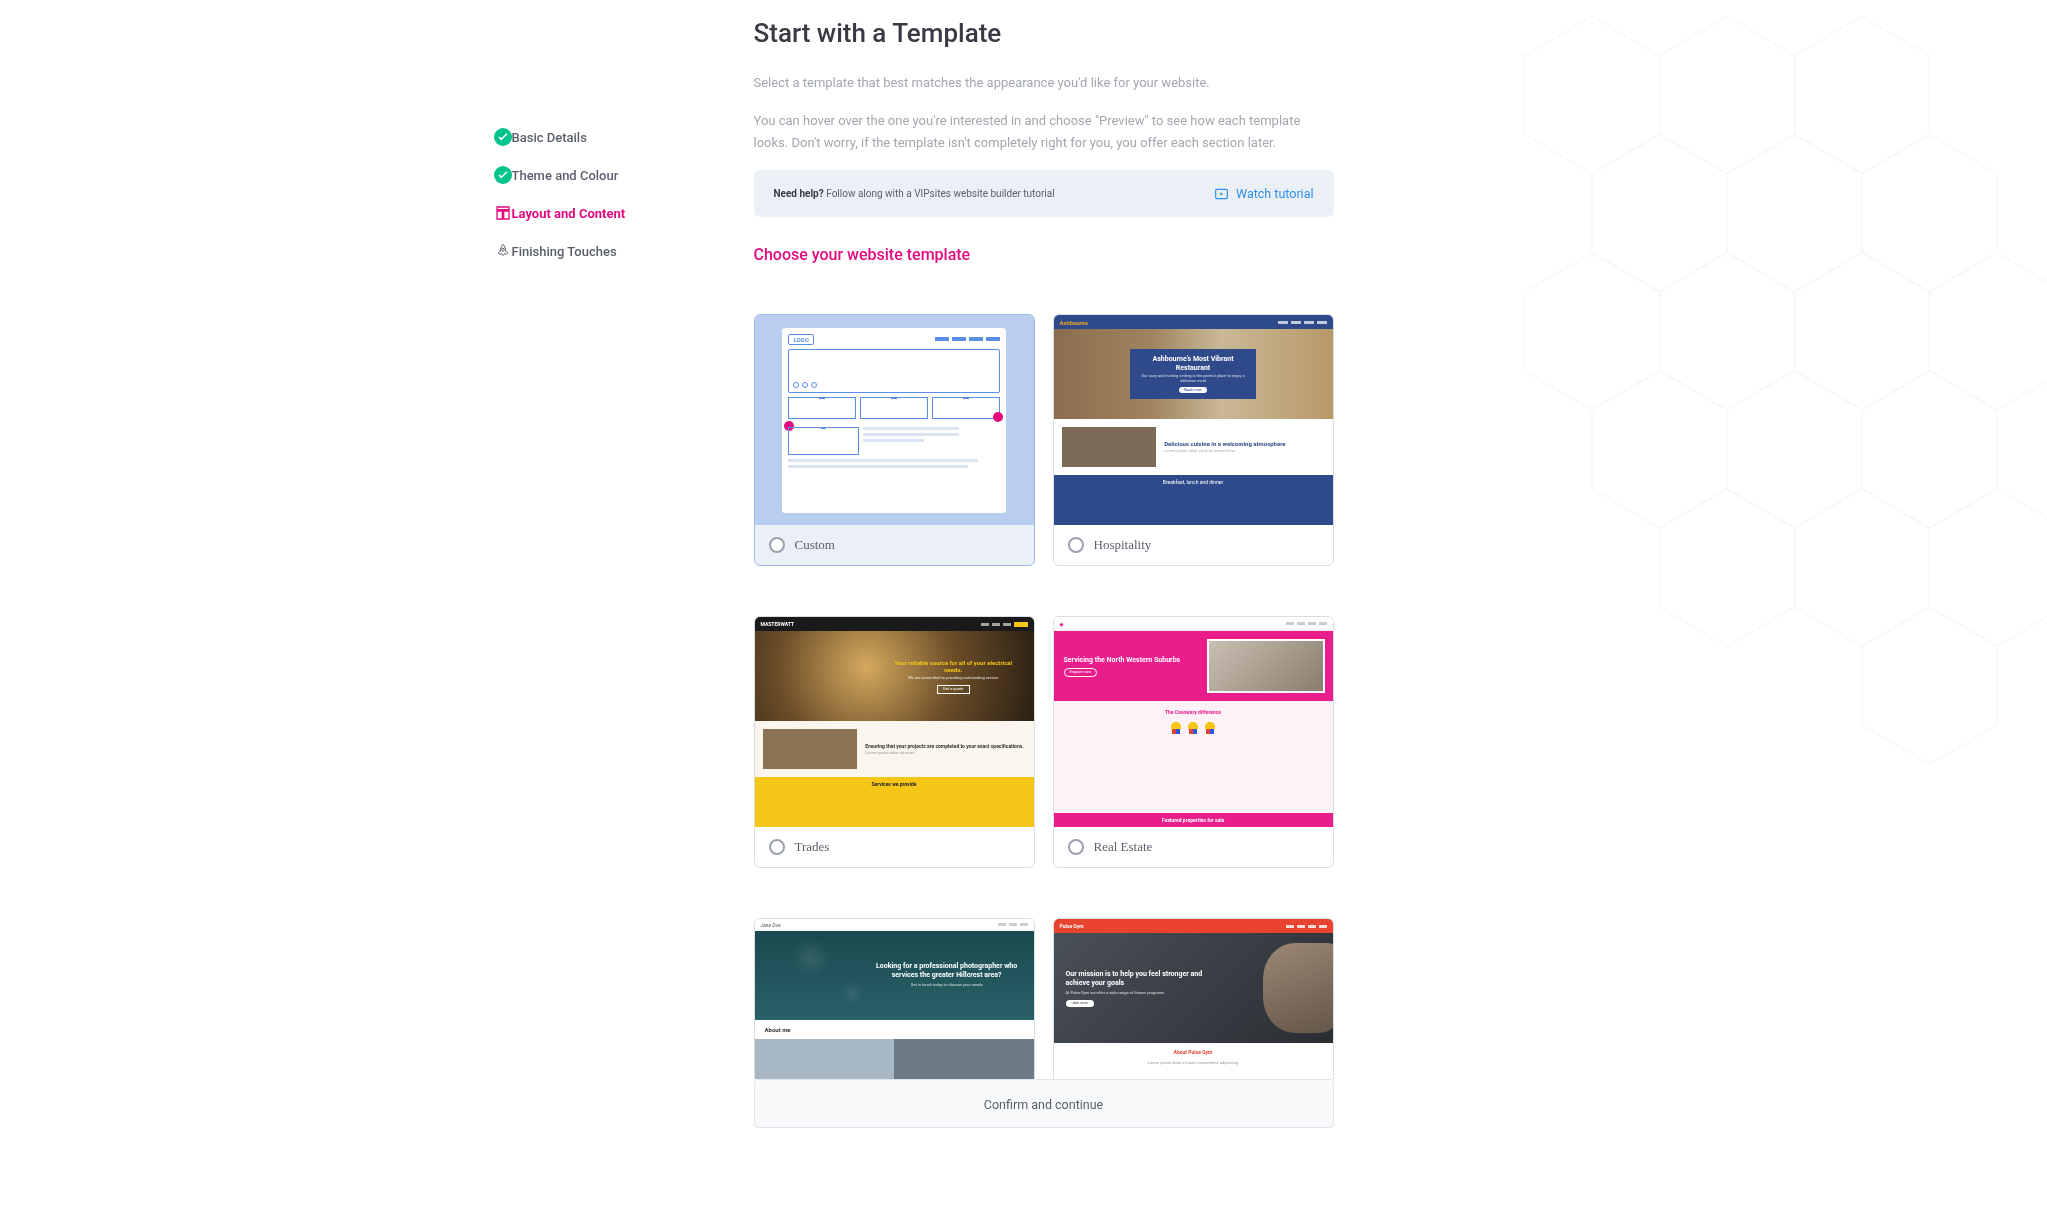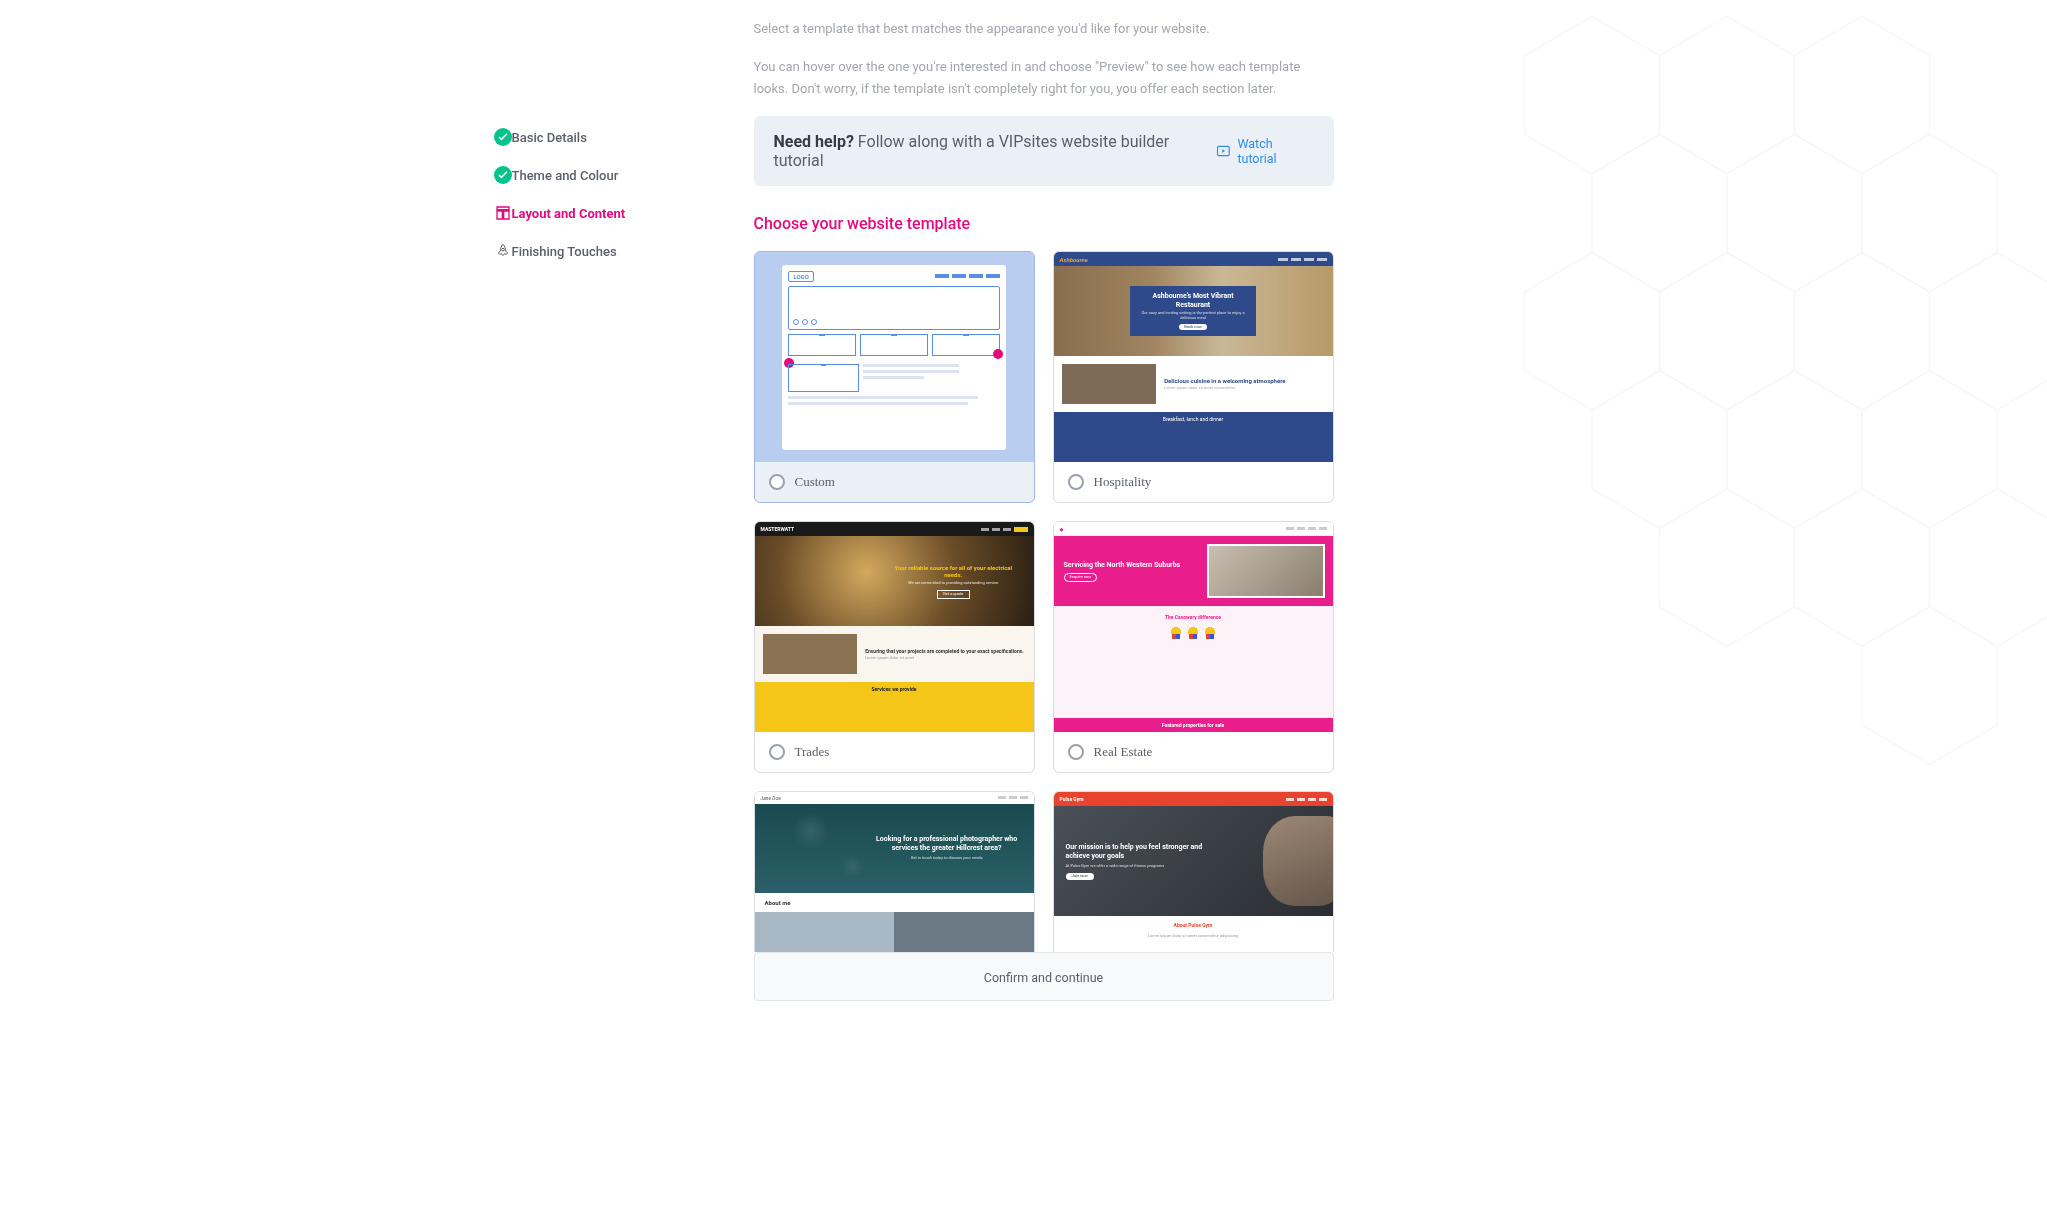--- a/index.html
+++ b/index.html
@@ -20,27 +20,27 @@
 .step-label { font-size: 13px; color: #5a5f6b; font-weight: 500; }
 .step.done .step-circle { width: 18px; height: 18px; border-radius: 50%; background: #00c48c; display: flex; align-items: center; justify-content: center; }
 .step.done .step-circle svg { width: 10px; height: 8px; fill: #fff; }
 .step.active .step-label { color: #e4097f; font-weight: bold; }
 .step.active svg { fill: #e4097f; }
 .step.upcoming svg { fill: #5a5f6b; }
 .main { flex: 1; max-width: 580px; }
 .page-title { font-size: 26px; font-weight: 500; color: #383b43; margin-bottom: 24px; }
 .desc { font-size: 13px; color: #a3a7af; line-height: 1.7; margin-bottom: 16px; }
 .help-bar { background: #eaf0f6; border-radius: 6px; padding: 16px 20px; display: flex; justify-content: space-between; align-items: center; margin-bottom: 28px; }
-.help-left { font-size: 16px; color: #5a5f6b; }
+.help-left { font-size: 10px; color: #5a5f6b; }
 .help-left b { color: #383b43; }
 .help-right { display: flex; align-items: center; gap: 7px; color: #2f8fe8; font-size: 12.5px; cursor: pointer; }
 .help-right svg { width: 15px; height: 14px; fill: #2f8fe8; }
 .section-title { font-size: 16px; color: #e4097f; font-weight: 500; margin-bottom: 18px; }
 .grid { display: grid; grid-template-columns: 1fr 1fr; gap: 18px; }
-.card { border: 1px solid #d9dee4; border-radius: 6px; overflow: hidden; background: #fff; cursor: pointer; }
+.card { border: 1px solid #d9dee4; border-radius: 6px; overflow: hidden; background: #fff; cursor: pointer; margin-top: 32px; }
 .card.selected { border: 1px solid #9db9e8; background: #eaf0f6; }
 .thumb { width: 100%; height: 210px; display: block; }
 .card-footer { display: flex; align-items: center; gap: 10px; padding: 12px 14px; }
 .radio { width: 16px; height: 16px; border-radius: 50%; border: 2px solid #9aa1ad; background: #fff; flex-shrink: 0; }
 .card-label { font-size: 13px; color: #5a5f6b; font-weight: 500; font-family: Liberation Serif, serif; }
 .confirm-bar { border: 1px solid #e1e5ea; border-radius: 4px; text-align: center; padding: 14px; background: #f7f9fb; }
 .confirm-btn { font-size: 12.5px; color: #5a5f6b; cursor: pointer; }
 
 
 .thumb { position: relative; font-size: 6px; line-height: 1.2; }
@@ -204,20 +204,21 @@
         <div class="step-icon">
             <svg width="16" height="16" viewBox="0 0 24 24">
               <path d="M12 2c3 3 4 7 4 10l3 3-2 2-3-1c-1 2-2 3-2 3s-1-1-2-3l-3 1-2-2 3-3c0-3 1-7 4-10zM12 8a2 2 0 100 4 2 2 0 000-4z" fill="none" stroke="#5a5f6b" stroke-width="1.5"></path>
             </svg>
           </div>
         <span class="step-label">Finishing Touches</span>
       </div>
     </div>
 
     <div class="main">
+      <h1 class="page-title">Start with a Template</h1>
       <p class="desc">Select a template that best matches the appearance you'd like for your website.</p>
       <p class="desc">You can hover over the one you're interested in and choose "Preview" to see how each template looks. Don't worry, if the template isn't completely right for you, you offer each section later.</p>
 
       <div class="help-bar">
         <div class="help-left"><b>Need help?</b><span> Follow along with a VIPsites website builder tutorial</span></div>
         <div class="help-right">
           <svg viewBox="0 0 24 24">
               <rect x="2" y="4" width="20" height="16" rx="2" fill="none" stroke="#2f8fe8" stroke-width="2"></rect>
               <path d="M10 9l5 3-5 3z"></path>
             </svg>

